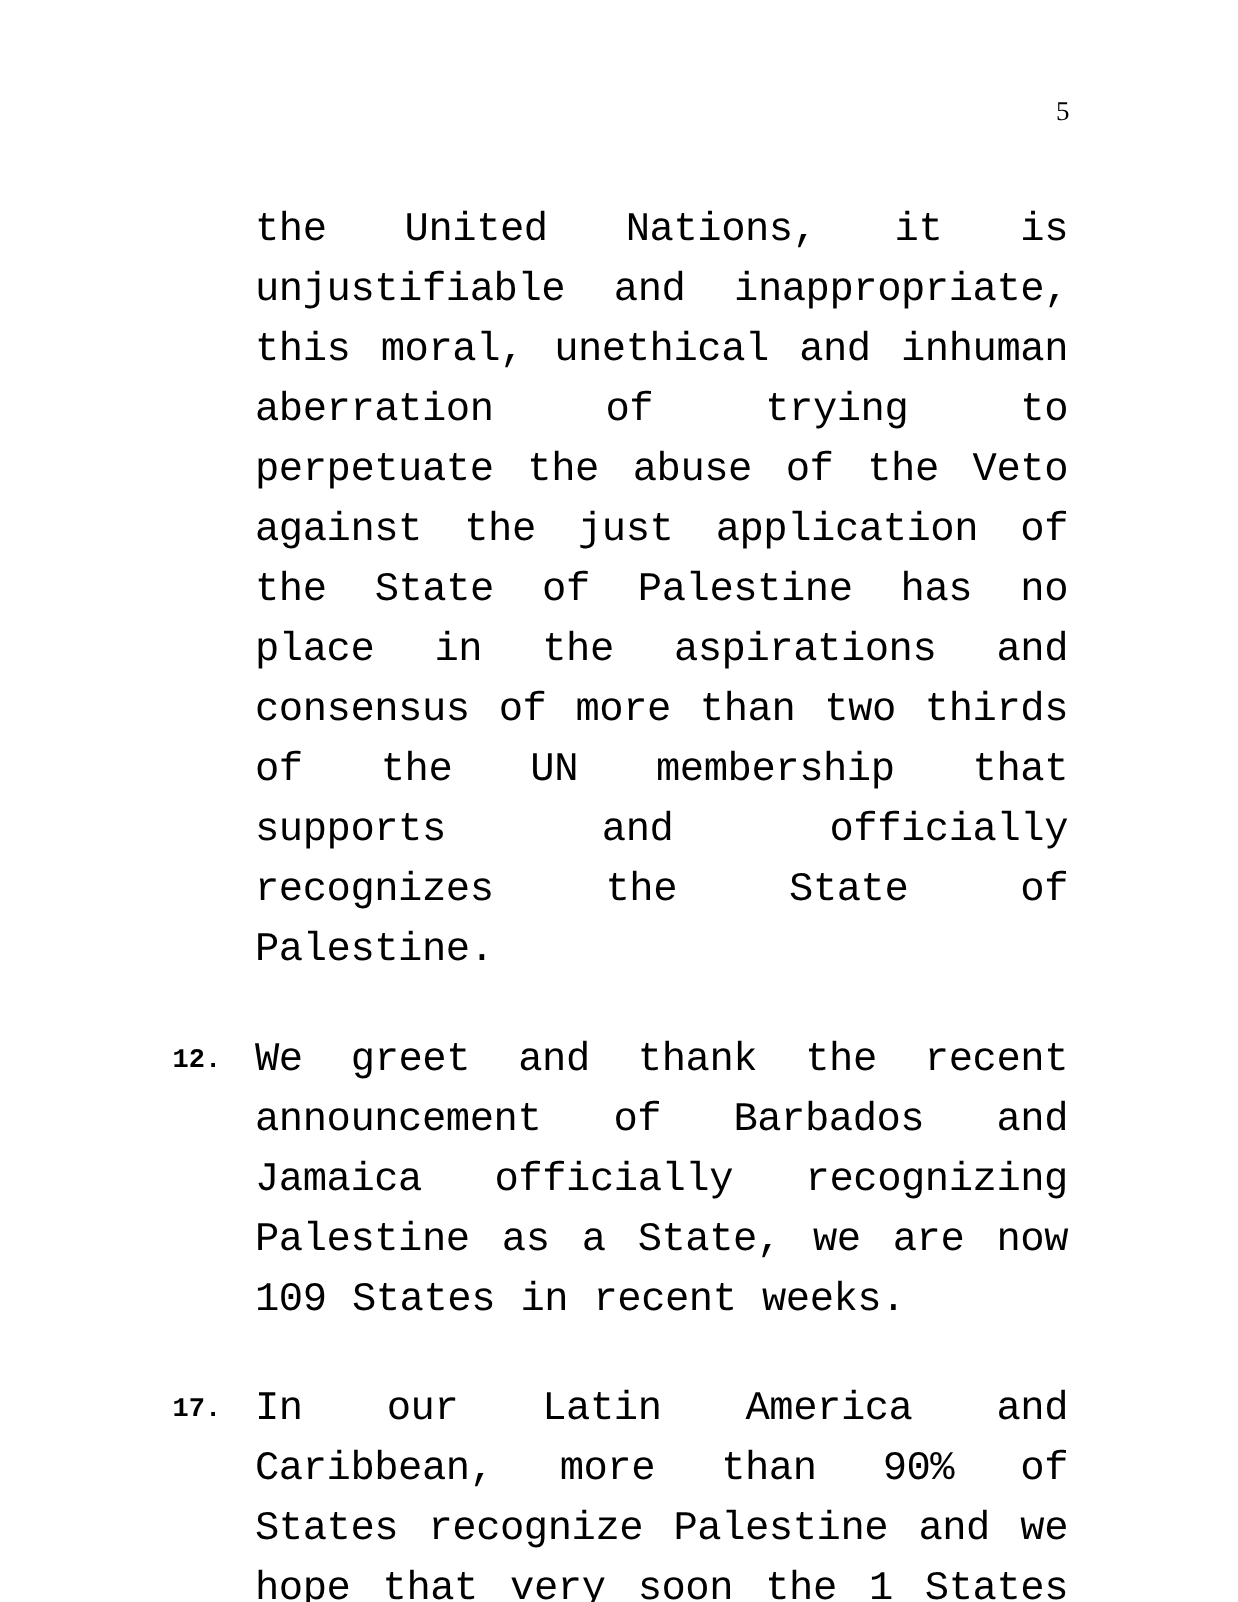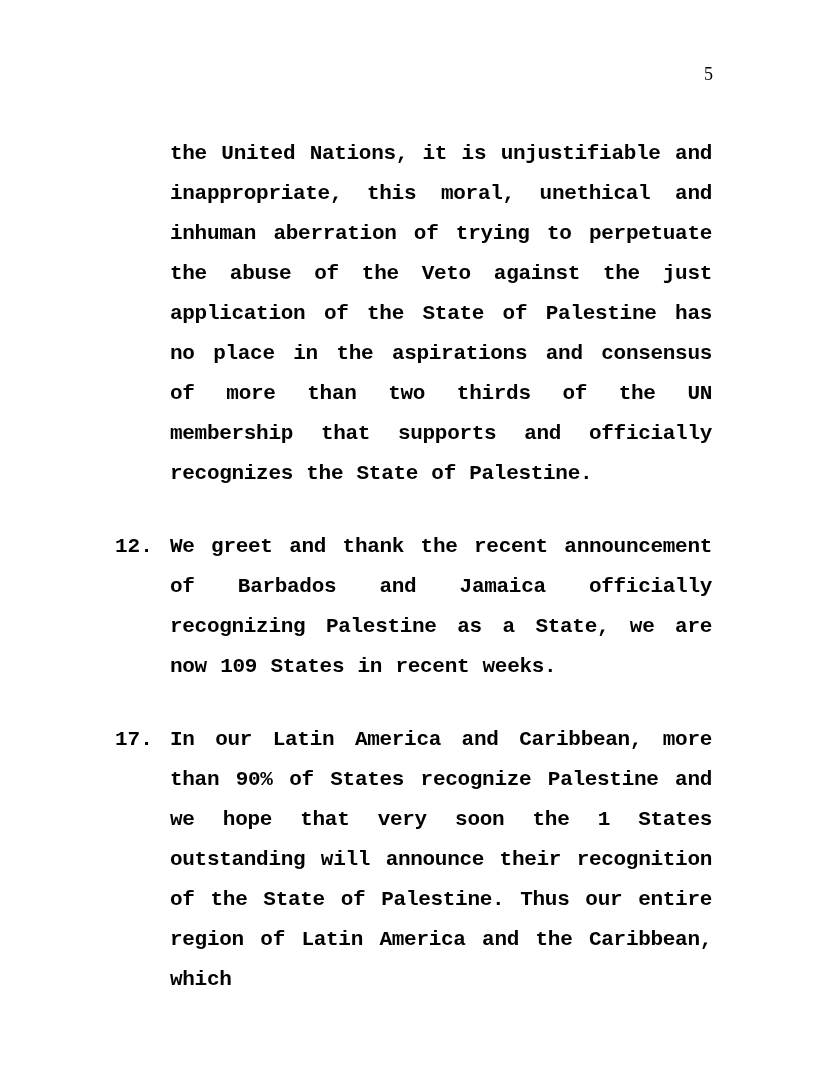--- a/index.html
+++ b/index.html
@@ -26,30 +26,30 @@
       margin: 50px 113px 0 115px;
     }
     .para {
       display: flex;
       margin-bottom: 33px;
     }
     .para:last-child { margin-bottom: 0; }
     .para-label {
       flex: 0 0 55px;
       width: 55px;
-      font-size: 21px;
+      font-size: 18px;
       line-height: 40px;
       font-weight: 700;
       white-space: nowrap;
     }
     .para-text {
       flex: 1 1 auto;
-      font-size: 21px;
+      font-size: 27px;
       line-height: 40px;
-      font-weight: 700;
+      font-weight: 400;
       text-align: justify;
       letter-spacing: -0.3px;
       word-spacing: 1px;
     }
     .para-text.justify-last {
       text-align-last: justify;
     }
   </style>
 </head>
 <body>

